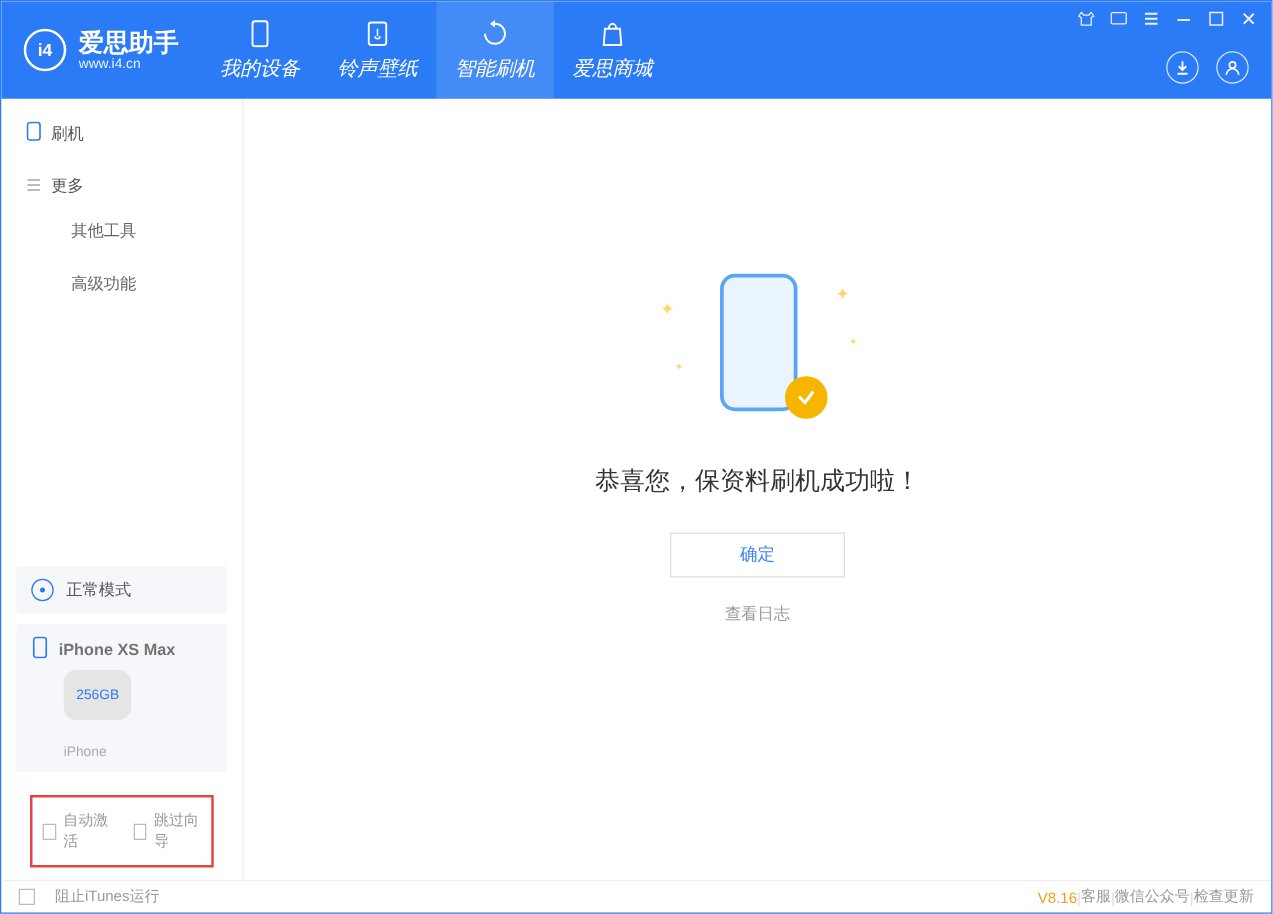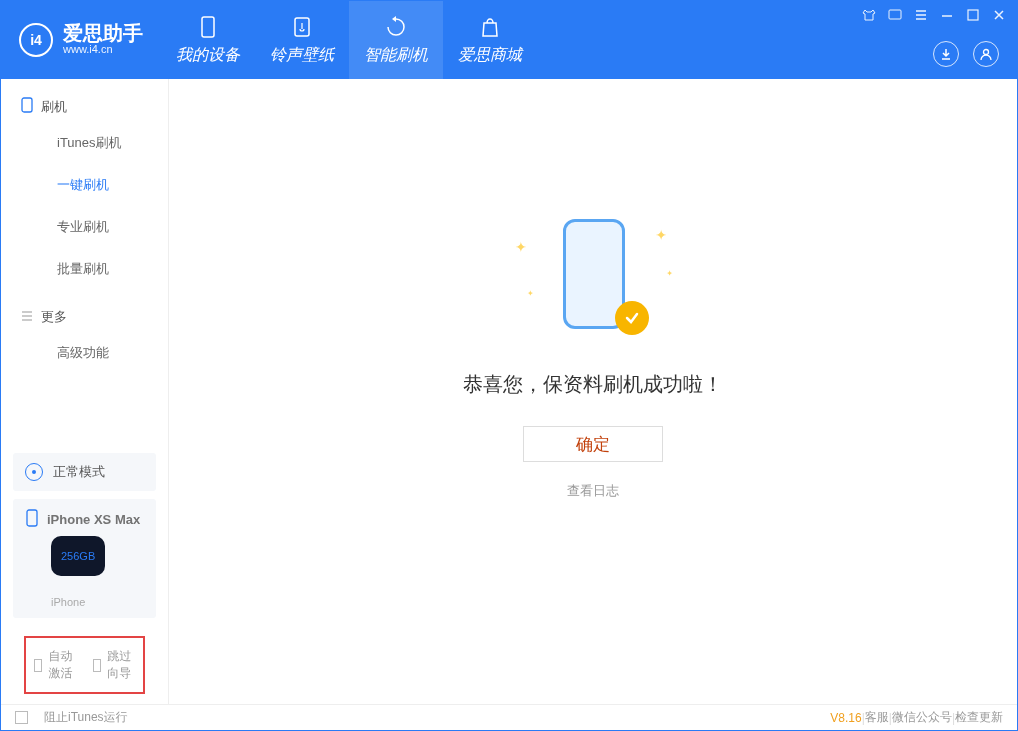--- a/index.html
+++ b/index.html
@@ -1,58 +1,58 @@
 <!DOCTYPE html>
 <html><head>
 <meta charset="utf-8">
 <style>
 * { margin: 0; padding: 0; box-sizing: border-box; font-family: "Microsoft YaHei", Arial, sans-serif; }
 body { background: #fff; width: 1018px; height: 731px; overflow: hidden; border: 1px solid #2a7bf5; }
 
 
 .header { background: linear-gradient(to bottom, #2a7bf5, #2a7bf5); height: 78px; display: flex; align-items: center; color: #fff; position: relative; }
-.logo-area { display: flex; align-items: flex-start; padding: 0 18px; }
+.logo-area { display: flex; align-items: flex-end; padding: 0 18px; }
 .logo-circle { width: 34px; height: 34px; border: 2px solid #fff; border-radius: 50%; display: flex; align-items: center; justify-content: center; margin-right: 10px; }
 .logo-text { font-size: 20px; font-weight: bold; line-height: 1; }
 .logo-sub { font-size: 11px; opacity: 0.9; }
 .nav-tabs { display: flex; height: 100%; }
 .nav-tab { width: 94px; display: flex; flex-direction: column; align-items: center; justify-content: center; cursor: pointer; gap: 6px; font-size: 16px; position: relative; font-style: italic; }
 .nav-tab.active { background: rgba(255,255,255,0.12); }
 .nav-icon { width: 24px; height: 24px; display: flex; align-items: center; justify-content: center; }
 .window-controls { position: absolute; top: 6px; right: 10px; display: flex; gap: 10px; align-items: center; }
 .wc { width: 16px; height: 16px; cursor: pointer; opacity: 0.9; display:flex; align-items:center; justify-content:center; }
 .header-right-icons { position: absolute; right: 18px; bottom: 12px; display: flex; gap: 14px; }
 .hr-icon { width: 26px; height: 26px; border: 1.5px solid rgba(255,255,255,0.8); border-radius: 50%; display: flex; align-items: center; justify-content: center; cursor: pointer; }
 
 
 .body { display: flex; height: 625px; }
-.sidebar { width: 168px; border-right: 1px solid #eee; display: flex; flex-direction: column; }
+.sidebar { width: 194px; border-right: 1px solid #eee; display: flex; flex-direction: column; }
 .sb-section { padding: 18px 0 0 20px; }
 .sb-header { display: flex; align-items: center; gap: 8px; color: #555; font-size: 13px; margin-bottom: 6px; }
 .sb-items { }
 .sb-item { padding: 12px 0 12px 36px; font-size: 13px; color: #666; cursor: pointer; }
 .sb-item.active { color: #2a7bf5; }
 .sb-spacer { flex: 1; }
 .mode-box { margin: 8px 12px; background: #f5f7fa; padding: 10px 12px; border-radius: 3px; display: flex; align-items: center; gap: 10px; font-size: 13px; color: #555; }
 .mode-icon { width: 18px; height: 18px; border-radius: 50%; border: 1.5px solid #2a7bf5; display: flex; align-items: center; justify-content: center; }
 .device-box { margin: 0 12px 8px; background: #f5f7fa; padding: 10px 12px; border-radius: 3px; }
 .device-name { color: #737373; font-size: 13px; font-weight: bold; display: flex; align-items: center; gap: 8px; }
-.device-badge { display: inline-block; margin-top: 6px; margin-left: 26px; background: #0f172a; color: #2a7bf5; font-size: 11px; padding: 14px 10px; border-radius: 10px; text-align: right; }
+.device-badge { display: inline-block; margin-top: 6px; margin-left: 26px; background: #e5e5e5; color: #2a7bf5; font-size: 11px; padding: 14px 10px; border-radius: 10px; text-align: right; }
 .device-type { margin-left: 26px; margin-top: 20px; font-size: 11px; color: #aaa; }
 .highlight-box { margin: 10px 23px; border: 2px solid #e34444; padding: 10px 8px; display: flex; align-items: center; gap: 6px; font-size: 12px; color: #999; }
 .chk { width: 13px; height: 13px; border: 1px solid #bbb; display: inline-block; }
 
 
 .main { flex: 1; position: relative; display: flex; flex-direction: column; align-items: center; }
 .illustration { margin-top: 140px; position: relative; width: 120px; height: 120px; }
 .phone-shape { position: absolute; left: 30px; top: 0; width: 62px; height: 110px; border: 3px solid #5aa6f2; border-radius: 12px; background: #eaf4ff; }
 .check-circle { position: absolute; right: 4px; bottom: 4px; width: 34px; height: 34px; background: #f8b500; border-radius: 50%; display: flex; align-items: center; justify-content: center; }
 .sparkle { position: absolute; color: #ffd765; font-size: 14px; }
 .success-text { margin-top: 32px; font-size: 20px; color: #333; }
-.confirm-btn { margin-top: 28px; width: 140px; height: 36px; border: 1px solid #ddd; background: #fff; font-size: 17px; color: #c2410c; cursor: pointer; }
+.confirm-btn { margin-top: 28px; width: 140px; height: 36px; border: 1px solid #ddd; background: #fff; font-size: 14px; color: #3b82f6; cursor: pointer; }
 .log-link { margin-top: 20px; font-size: 13px; color: #999; cursor: pointer; }
 
 
 .footer { height: 26px; border-top: 1px solid #eee; display: flex; align-items: center; padding: 0 14px; font-size: 12px; color: #999; }
 .footer-left { display: flex; align-items: center; gap: 16px; }
 .footer-right { margin-left: auto; display: flex; align-items: center; }
 .footer-sep { color: #ddd; }
 .version { color: #f0a020; }
 </style>
 </head>
@@ -157,35 +157,30 @@
 
 <div class="body">
   <div class="sidebar">
     <div class="sb-section">
       <div class="sb-header">
         <span><svg width="12" height="16">
               <rect x="1" y="1" width="10" height="14" rx="2" fill="none" stroke="#2a7bf5" stroke-width="1.3"></rect>
             </svg></span>
         <span>刷机</span>
       </div>
-      <div class="sb-items">
-        <div class="sb-item">iTunes刷机</div>
-        <div class="sb-item active">一键刷机</div>
-        <div class="sb-item">专业刷机</div>
-        <div class="sb-item">批量刷机</div>
-      </div>
     </div>
     <div class="sb-section">
       <div class="sb-header">
         <span><svg width="12" height="12">
               <path d="M1 2 L11 2 M1 6 L11 6 M1 10 L11 10" stroke="#bbb" stroke-width="1.5"></path>
             </svg></span>
         <span>更多</span>
       </div>
       <div class="sb-items">
+        <div class="sb-item">其他工具</div>
         <div class="sb-item">高级功能</div>
       </div>
     </div>
 
     <div class="sb-spacer"></div>
 
     <div class="mode-box">
       <span class="mode-icon">
           <svg width="10" height="10">
             <circle cx="5" cy="5" r="2" fill="#2a7bf5"></circle>

